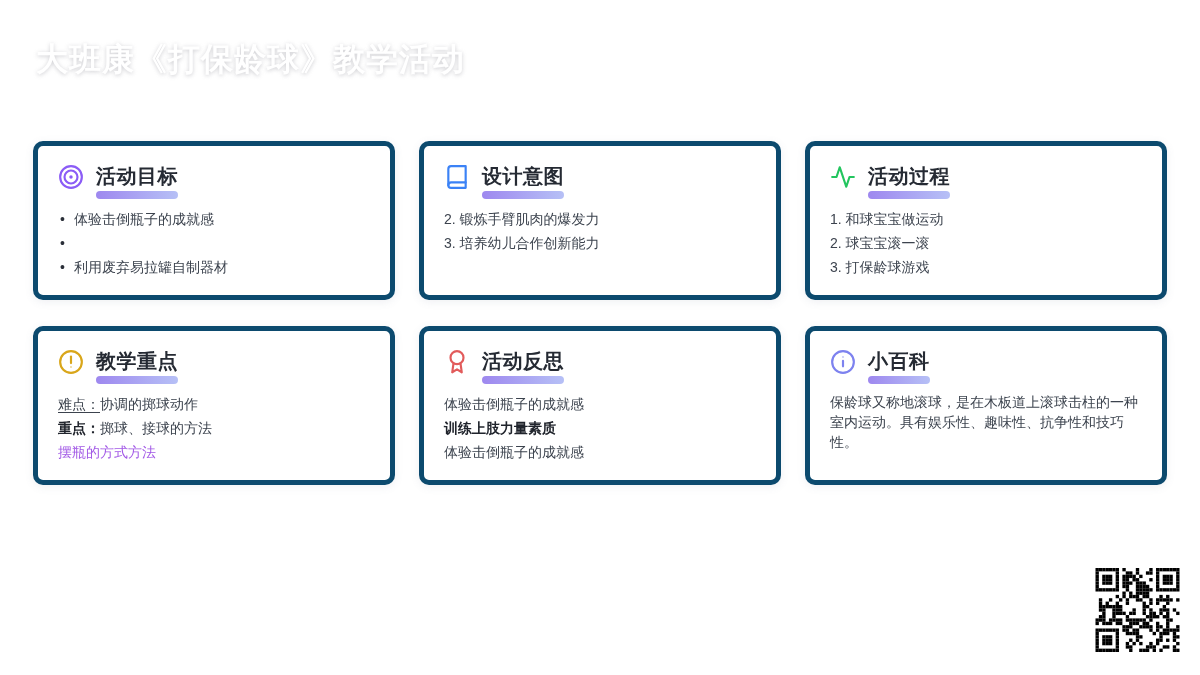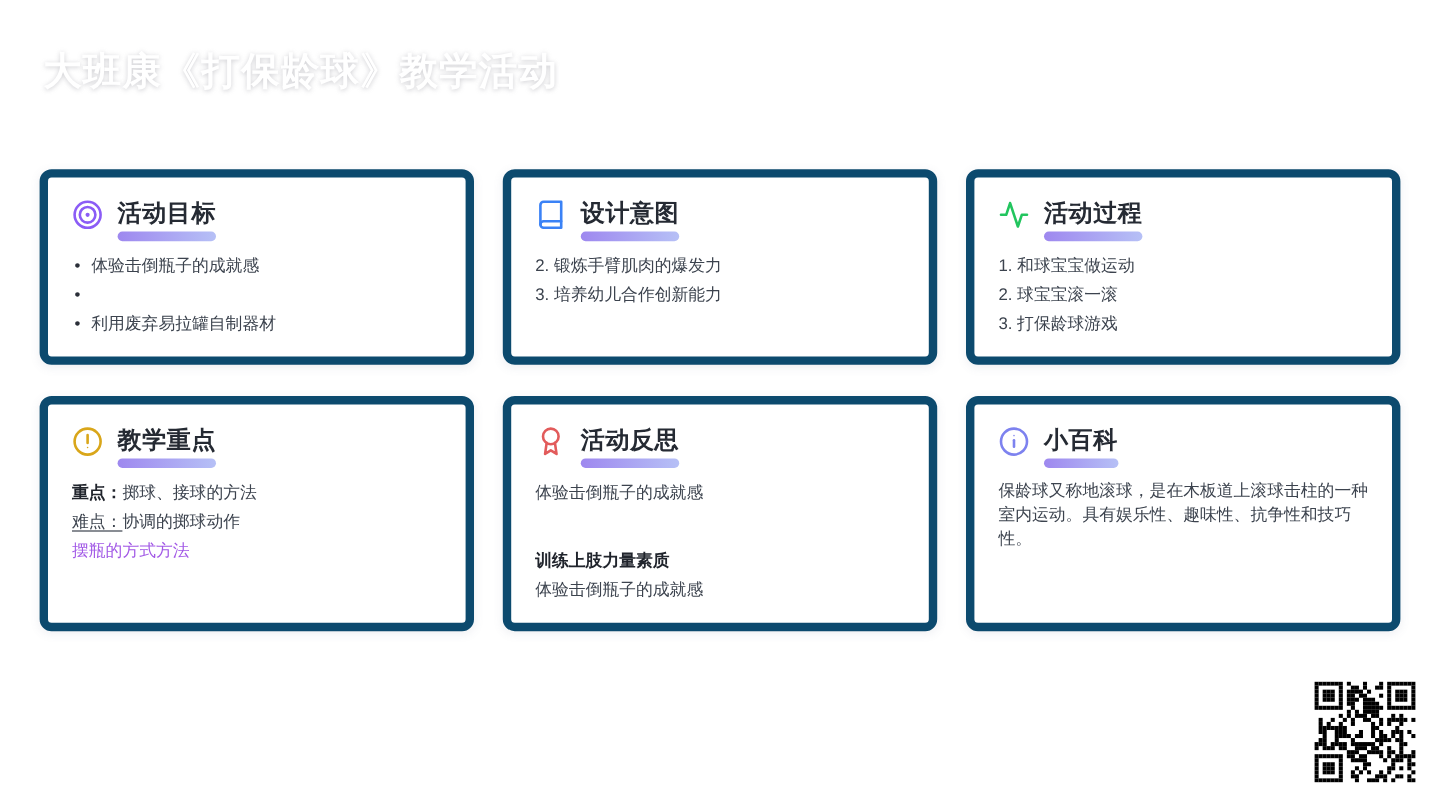--- a/index.html
+++ b/index.html
@@ -20,21 +20,21 @@
   }
 
   .grid {
     position: absolute; left: 33px; top: 141px; width: 1134px;
     display: grid; grid-template-columns: repeat(3, 362px);
     column-gap: 24px; row-gap: 26px;
   }
 
   .card {
     background: #ffffff;
-    border: 7px solid #0c4a6e;
+    border: 5px solid #0c4a6e;
     border-radius: 10px;
     box-shadow: 0 2px 8px rgba(100,110,140,0.10);
     min-height: 140px;
     padding: 17px 20px 16px 20px;
   }
 
   .card-head { display: flex; align-items: flex-start; gap: 12px; }
   .icon { width: 26px; height: 26px; flex: 0 0 26px; display: inline-flex; margin-top: 1px; }
   .icon svg { width: 26px; height: 26px; }
 
@@ -53,21 +53,21 @@
   ul.bullets { list-style: none; }
   ul.bullets li { display: flex; line-height: 24px; }
   ul.bullets li .dot { width: 16px; flex: 0 0 16px; color: #2a2f38; text-align: left; padding-left: 2px; }
 
   ol.numbers { list-style: none; }
   ol.numbers li { line-height: 24px; }
 
   .line { line-height: 24px; }
   .bold-prefix { font-weight: 700; color: #20242c; }
   .underline-prefix { text-decoration: underline; text-underline-offset: 3px; }
-  .bold-line { font-weight: 700; color: #20242c; margin-top: 33px; }
+  .bold-line { font-weight: 700; color: #20242c; }
   .highlight-line { color: #a259e6; }
 
   .card-text { line-height: 20px; }
 
   .qr {
     position: absolute; left: 1095px; top: 568px;
     width: 85px; height: 84px; background: #ffffff;
   }
 </style>
 </head>
@@ -161,24 +161,24 @@
               <circle cx="12" cy="16.6" r="0.6" fill="#d9a61a" stroke="none"></circle>
           </svg>
         </span>
         <span class="title-wrap">
           <span class="card-title">教学重点</span>
           <span class="pill"></span>
         </span>
       </header>
       <div class="card-body">
         <div class="line">
-          <span class="bold-prefix">重点：</span><span>掷球、接球的方法</span>
+          <span class="underline-prefix">难点：</span><span>协调的掷球动作</span>
         </div>
         <div class="line">
-          <span class="underline-prefix">难点：</span><span>协调的掷球动作</span>
+          <span class="bold-prefix">重点：</span><span>掷球、接球的方法</span>
         </div>
         <div class="line highlight-line">摆瓶的方式方法</div>
       </div>
     </section>
 
     <section class="card">
       <header class="card-head">
         <span class="icon">
           <svg viewBox="0 0 24 24" fill="none" stroke="#e25b5b" stroke-width="2" stroke-linecap="round" stroke-linejoin="round">
             <circle cx="12" cy="8" r="6"></circle>

